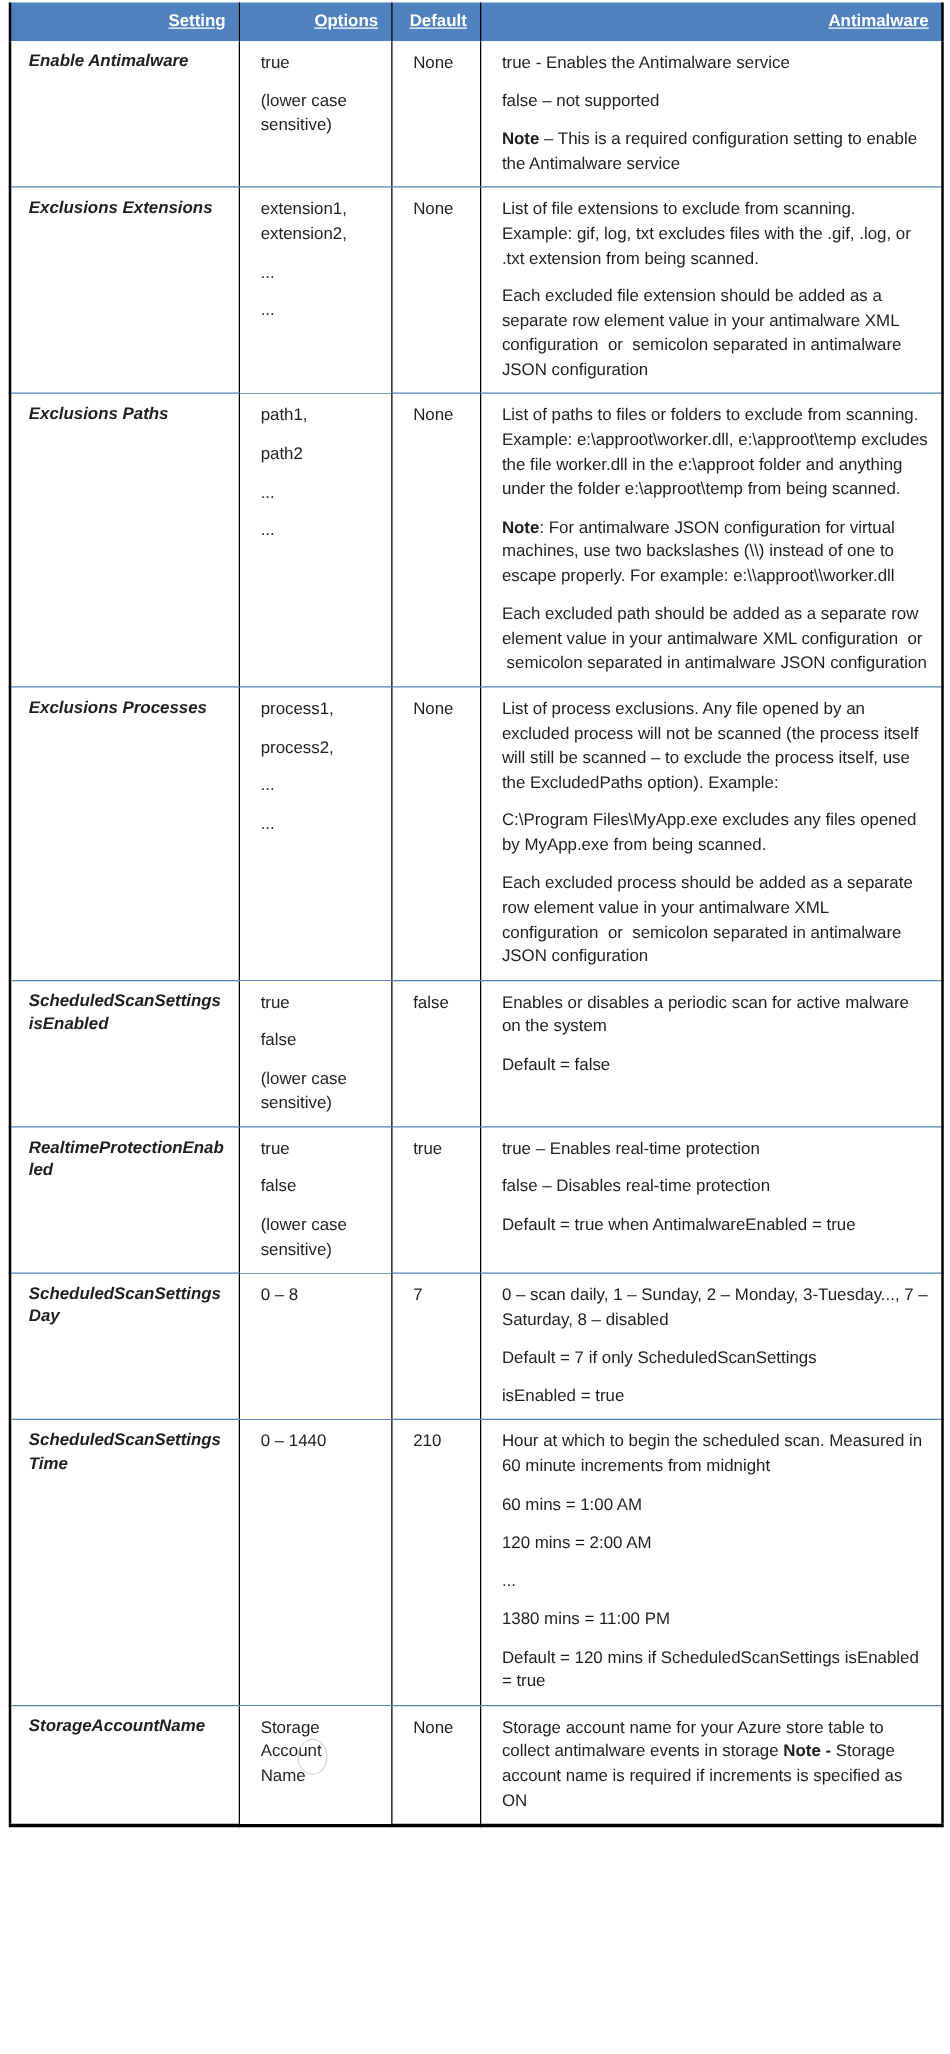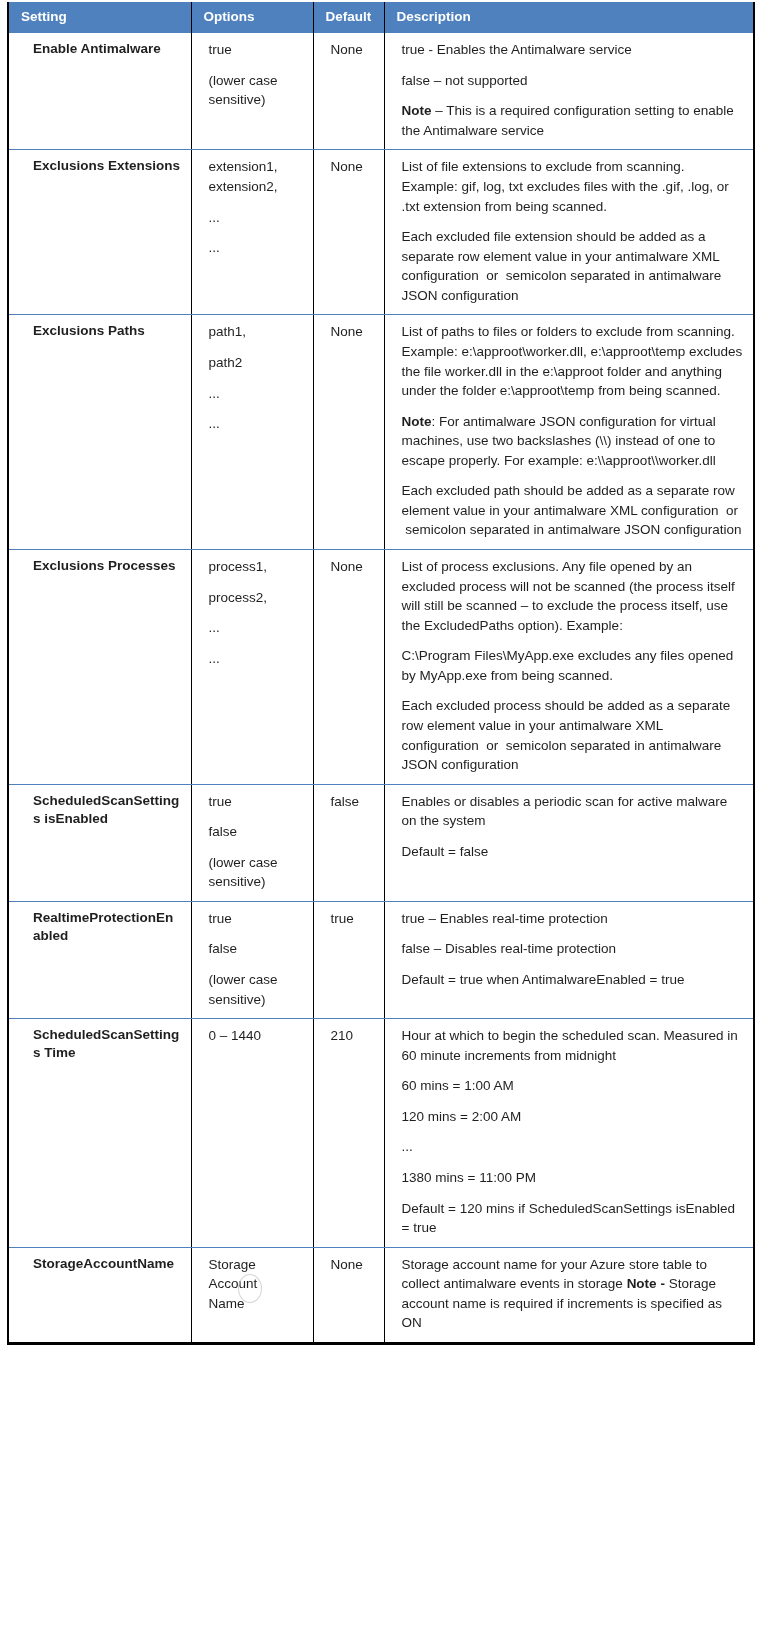--- a/index.html
+++ b/index.html
@@ -13,44 +13,46 @@
     table-layout:fixed;
     width:746px;
     margin:2px 0 0 7px;
     border-left:2px solid #000;
     border-right:2px solid #000;
     border-bottom:3px solid #000;
   }
   th{
     background:var(--header-bg,#4E81BD);
     color:var(--header-text,#ffffff);
-    text-align:left;
+    text-align:right;
     font-size:13.5px;
     font-weight:bold;
     padding:6px 10px 7px 12px;
     border-right:1px solid #000;
     line-height:1.35;
+    text-decoration:underline;
   }
   td{
     vertical-align:top;
     font-size:13.5px;
     line-height:1.45;
     padding:7px 10px 9px 12px;
     border-right:1px solid #000;
     background:#fff;
   }
   th:last-child, td:last-child{border-right:1px solid #000;}
   tbody tr td{border-bottom:1px solid var(--row-divider,#4E81BD);padding-left:17px;}
   tbody tr:last-child td{border-bottom:none;margin-top:23px;}
   td.col-setting{
     font-weight:bold;
     line-height:1.35;
     overflow-wrap:break-word;
     word-break:break-word;
-    padding-left:24px;
+    padding-left:14px;
+    font-style:italic;
   }
   td.col-options{padding-right:28px;position:relative;}
   td p{margin:0 0 11px 0;}
   td p:last-child{margin-bottom:0;}
   .b{font-weight:bold;}
   .artifact{
     position:absolute;
     left:46px;
     top:26px;
     width:22px;
@@ -69,21 +71,21 @@
     <col style="width:183px">
     <col style="width:122px">
     <col style="width:71px">
     <col style="width:370px">
   </colgroup>
   <thead>
     <tr data-name="header-row">
         <th data-name="column-header-setting">Setting</th>
         <th data-name="column-header-options">Options</th>
         <th data-name="column-header-default">Default</th>
-        <th data-name="column-header-description">Description</th>
+        <th data-name="column-header-description">Antimalware</th>
       </tr>
   </thead>
   <tbody data-name="table-body">
       <tr data-name="table-row">
         <td class="col-setting" data-name="setting-cell">Enable Antimalware</td>
         <td class="col-options" data-name="options-cell">
           <p data-name="option-paragraph">true</p>
           <p data-name="option-paragraph">(lower case sensitive)</p>
         </td>
         <td class="col-default" data-name="default-cell">None</td>
@@ -154,20 +156,32 @@
         <td class="col-options" data-name="options-cell">
           <p data-name="option-paragraph">true</p>
           <p data-name="option-paragraph">false</p>
           <p data-name="option-paragraph">(lower case sensitive)</p>
         </td>
         <td class="col-default" data-name="default-cell">true</td>
         <td class="col-description" data-name="description-cell">
           <p data-name="description-paragraph">true – Enables real-time protection</p>
           <p data-name="description-paragraph">false – Disables real-time protection</p>
           <p data-name="description-paragraph">Default = true when AntimalwareEnabled = true</p>
+        </td>
+      </tr>
+      <tr data-name="table-row">
+        <td class="col-setting" data-name="setting-cell">ScheduledScanSettings Day</td>
+        <td class="col-options" data-name="options-cell">
+          <p data-name="option-paragraph">0 – 8</p>
+        </td>
+        <td class="col-default" data-name="default-cell">7</td>
+        <td class="col-description" data-name="description-cell">
+          <p data-name="description-paragraph">0 – scan daily, 1 – Sunday, 2 – Monday, 3-Tuesday..., 7 – Saturday, 8 – disabled</p>
+          <p data-name="description-paragraph">Default = 7 if only ScheduledScanSettings</p>
+          <p data-name="description-paragraph">isEnabled = true</p>
         </td>
       </tr>
       <tr data-name="table-row">
         <td class="col-setting" data-name="setting-cell">ScheduledScanSettings Time</td>
         <td class="col-options" data-name="options-cell">
           <p data-name="option-paragraph">0 – 1440</p>
         </td>
         <td class="col-default" data-name="default-cell">210</td>
         <td class="col-description" data-name="description-cell">
           <p data-name="description-paragraph">Hour at which to begin the scheduled scan. Measured in 60 minute increments from midnight</p>

